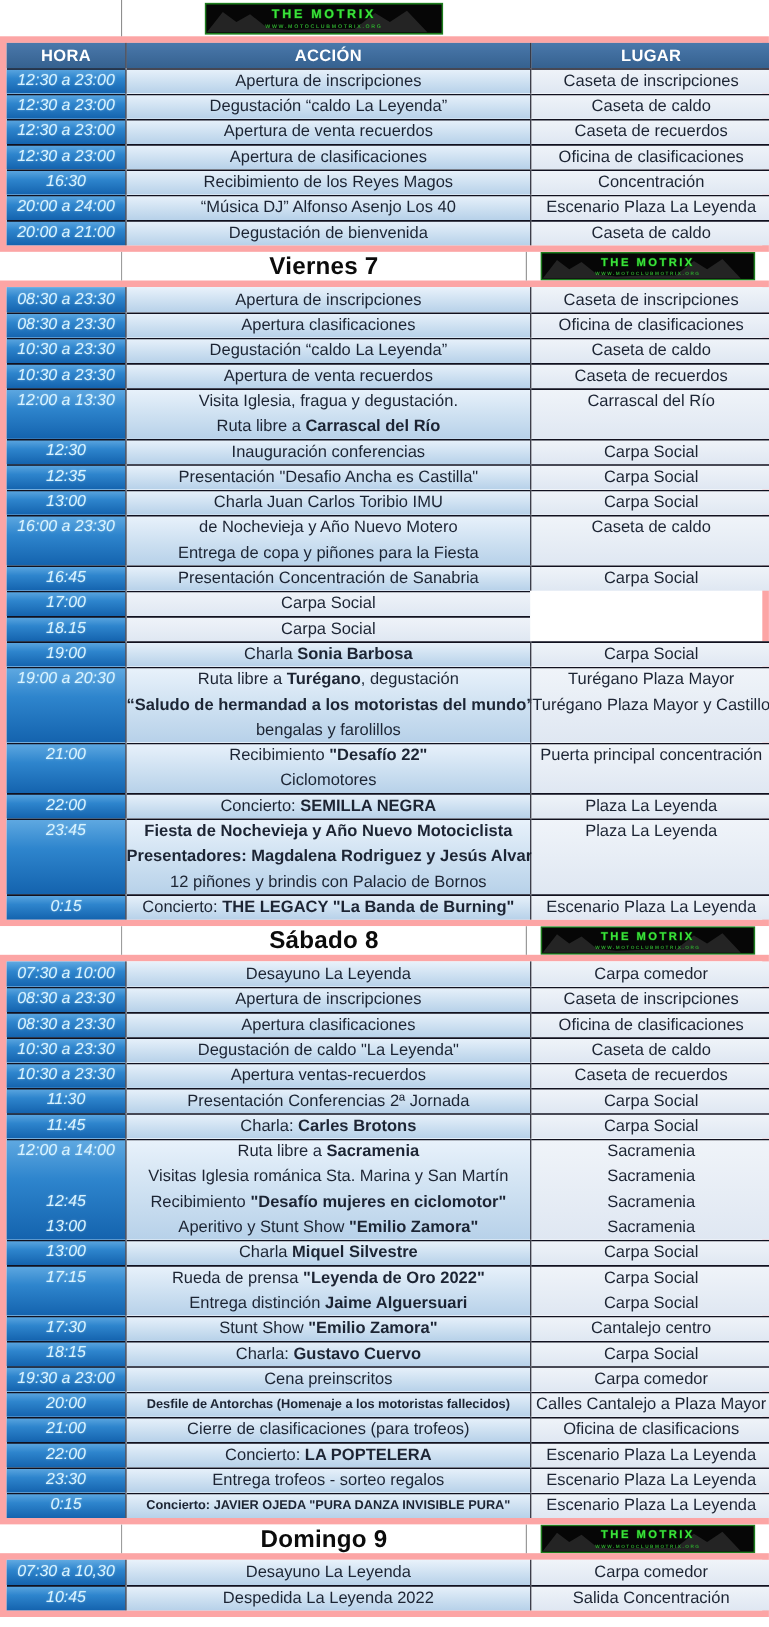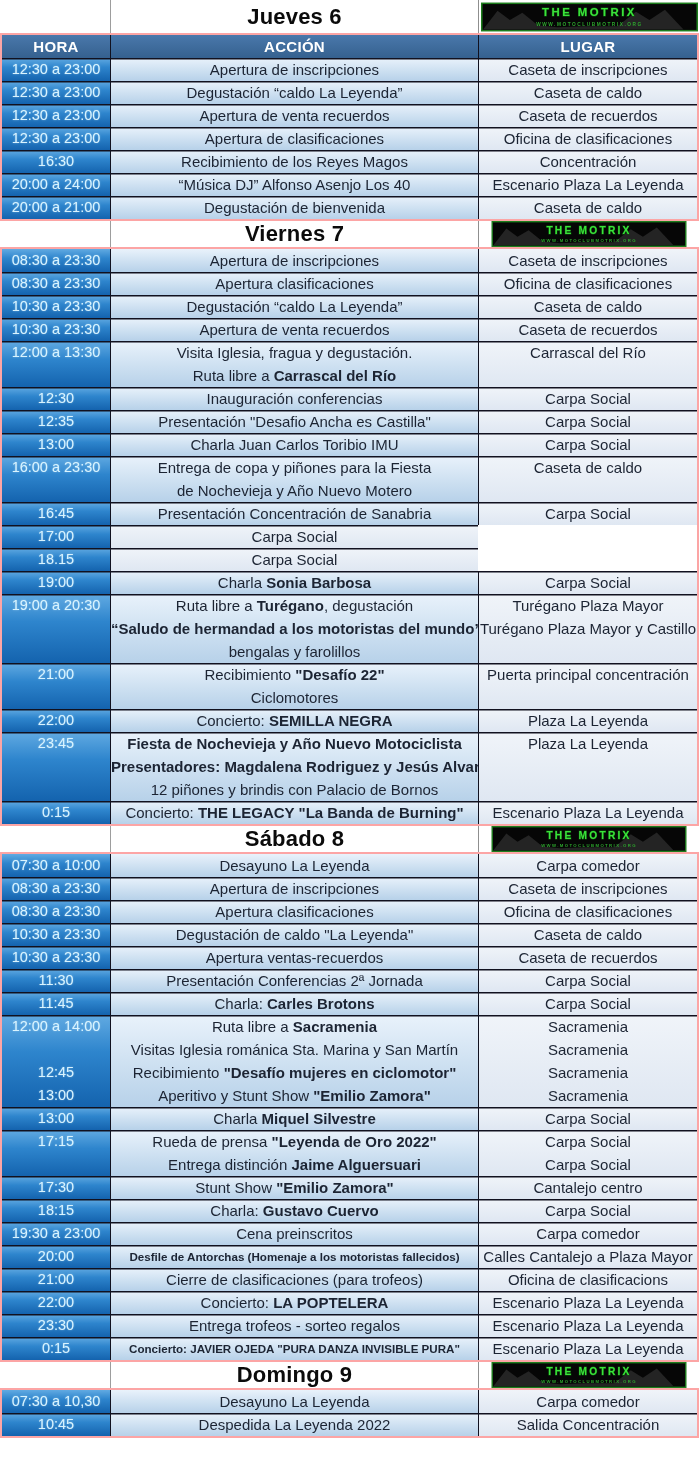--- a/index.html
+++ b/index.html
@@ -15,45 +15,42 @@
   .t-lugar{height:100%;display:flex;align-items:center;justify-content:center;border-left:1px solid #8f8f8f;}
   .day-title{font-size:22px;font-weight:bold;color:#0b0b0b;letter-spacing:.2px;}
   .logo{width:198px;height:26px;display:block;}
   .title-row.first .logo{width:217px;height:30px;}
   .lg-t{fill:#3be33b;stroke:#0c5c0c;stroke-width:.9px;paint-order:stroke;
         font-family:"Liberation Sans",sans-serif;font-weight:bold;font-size:11px;
         letter-spacing:2.4px;text-anchor:middle;}
   .lg-u{fill:#2da52d;font-family:"Liberation Sans",sans-serif;font-weight:bold;font-size:4.6px;
         letter-spacing:1.5px;text-anchor:middle;}
   
-  .rows{border:2px solid #fca5a5;}
+  .rows{border:6px solid #fca5a5;}
   .row{display:grid;grid-template-columns:108px 368px 219px;}
   .cell{box-sizing:border-box;min-width:0;}
   .cell:nth-child(2),.cell:nth-child(3){border-left:1.5px solid #11111f;}
   .row + .row .cell{box-shadow:inset 0 1.5px 0 #11111f;}
   .line{height:23px;line-height:23px;text-align:center;white-space:nowrap;font-size:15px;color:#1c2433;}
-  .hora{background:linear-gradient(180deg,#61aae2 0%,#2e85cd 40%,#1463ae 100%);}
+  .hora{background:linear-gradient(180deg,#61aae2 0%,#2e85cd 40%,#1463ae 100%);font-style:italic;}
   .hora .line{color:#d9f4ff;font-size:14.5px;text-shadow:0 0 2px rgba(220,245,255,.45);}
   .accion{background:linear-gradient(180deg,#e9f2fb 0%,#cde0f1 55%,#b7d1e9 100%);}
   .lugar{background:linear-gradient(180deg,#f0f4f9 0%,#dfe7f2 100%);}
   .accion.small .line{font-size:11.6px;font-weight:bold;}
   .cell.chead{height:23px;line-height:23px;text-align:center;color:#ffffff;font-weight:bold;font-size:15px;
         background:linear-gradient(180deg,#4a78ab 0%,#35618f 100%);letter-spacing:.3px;}
   b{font-weight:bold;}
 </style>
 </head>
 <body>
 
 <div id="schedule">
     <div class="day">
       <div class="title-row first">
         <div class="t-hora"></div>
-        <div class="t-accion">
-          <div class="day-title">Jueves 6</div>
-        </div>
         <div class="t-lugar">
           <svg viewBox="0 0 210 28" class="logo">
             <rect x="0.75" y="0.75" width="208.5" height="26.5" fill="#060606" stroke="#1d7d1d" stroke-width="1.5"></rect>
             <path d="M2,26 L16,8 28,17 40,10 55,22 74,24 100,23 132,23 150,9 163,17 178,7 196,26 Z" fill="#242424"></path>
             <text x="105" y="13.5" class="lg-t">THE MOTRIX</text>
             <text x="105" y="22.5" class="lg-u">WWW.MOTOCLUBMOTRIX.ORG</text>
           </svg>
         </div>
       </div>
       <div class="rows">
@@ -244,22 +241,22 @@
           </div>
           <div class="cell lugar">
             <div class="line">Carpa Social</div>
           </div>
         </div>
         <div class="row">
           <div class="cell hora">
             <div class="line">16:00 a 23:30</div>
           </div>
           <div class="cell accion">
+            <div class="line"><span>de Nochevieja y Año Nuevo Motero</span></div>
             <div class="line"><span>Entrega de copa y piñones para la Fiesta</span></div>
-            <div class="line"><span>de Nochevieja y Año Nuevo Motero</span></div>
           </div>
           <div class="cell lugar">
             <div class="line">Caseta de caldo</div>
           </div>
         </div>
         <div class="row">
           <div class="cell hora">
             <div class="line">16:45</div>
           </div>
           <div class="cell accion">

